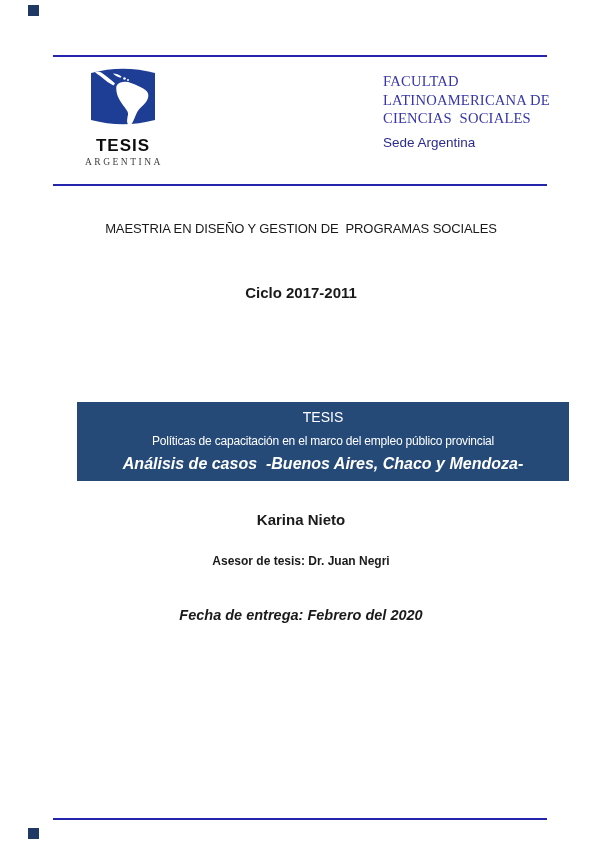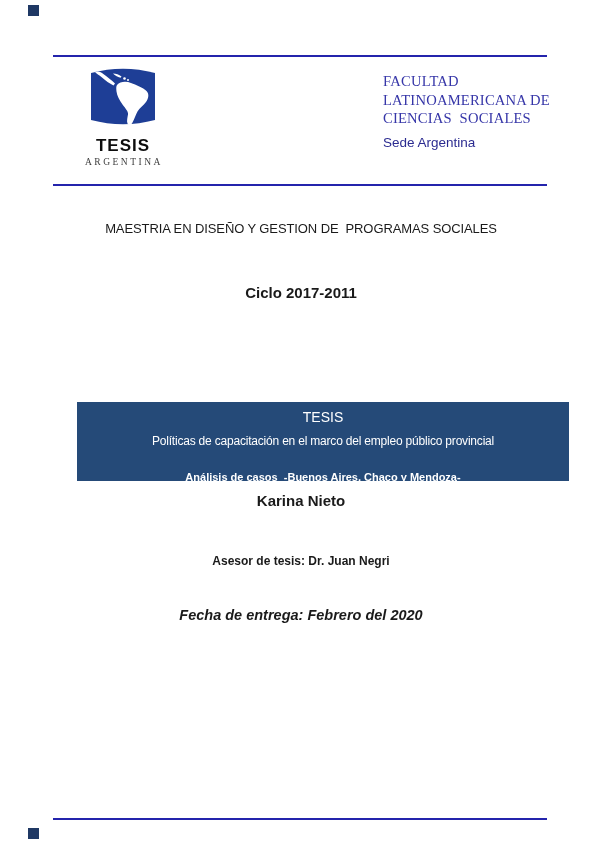--- a/index.html
+++ b/index.html
@@ -72,23 +72,23 @@
   .banner{
     position:absolute;left:77px;top:402px;width:492px;height:79px;
     background:var(--banner-bg,#254A78);
     color:var(--banner-text,#ffffff);
     text-align:center;
     box-sizing:border-box;
     padding-top:7px;
   }
   .banner-label{font-size:14px;line-height:16px;}
   .banner-title{font-size:12px;line-height:20px;margin-top:6px;letter-spacing:-0.2px;}
-  .banner-subtitle{font-size:11px;line-height:14px;margin-top:19px;font-weight:700;}
+  .banner-subtitle{font-size:16px;line-height:14px;margin-top:6px;font-style:italic;font-weight:700;}
 
-  .author{top:492px;font-size:15px;font-weight:700;}
+  .author{top:511px;font-size:15px;font-weight:700;}
   .advisor{top:554px;font-size:12px;font-weight:700;}
   .sub-date{top:607px;font-size:14.5px;font-weight:700;font-style:italic;}
 </style>
 </head>
 <body>
 
 <div class="page">
 
   <div class="orn-sq top"></div>
 

